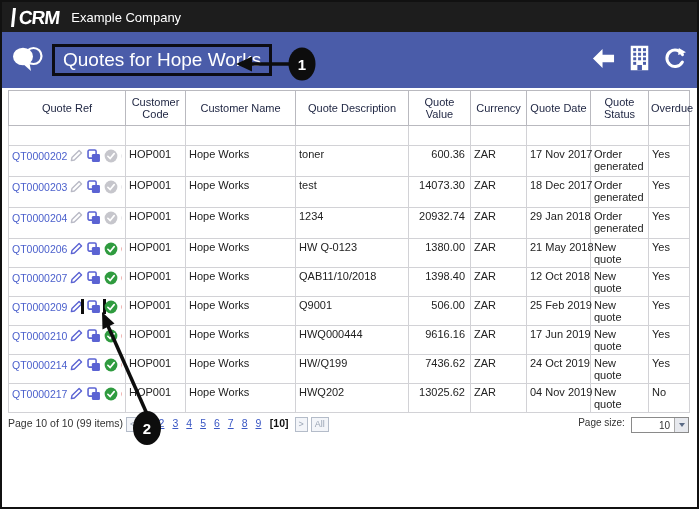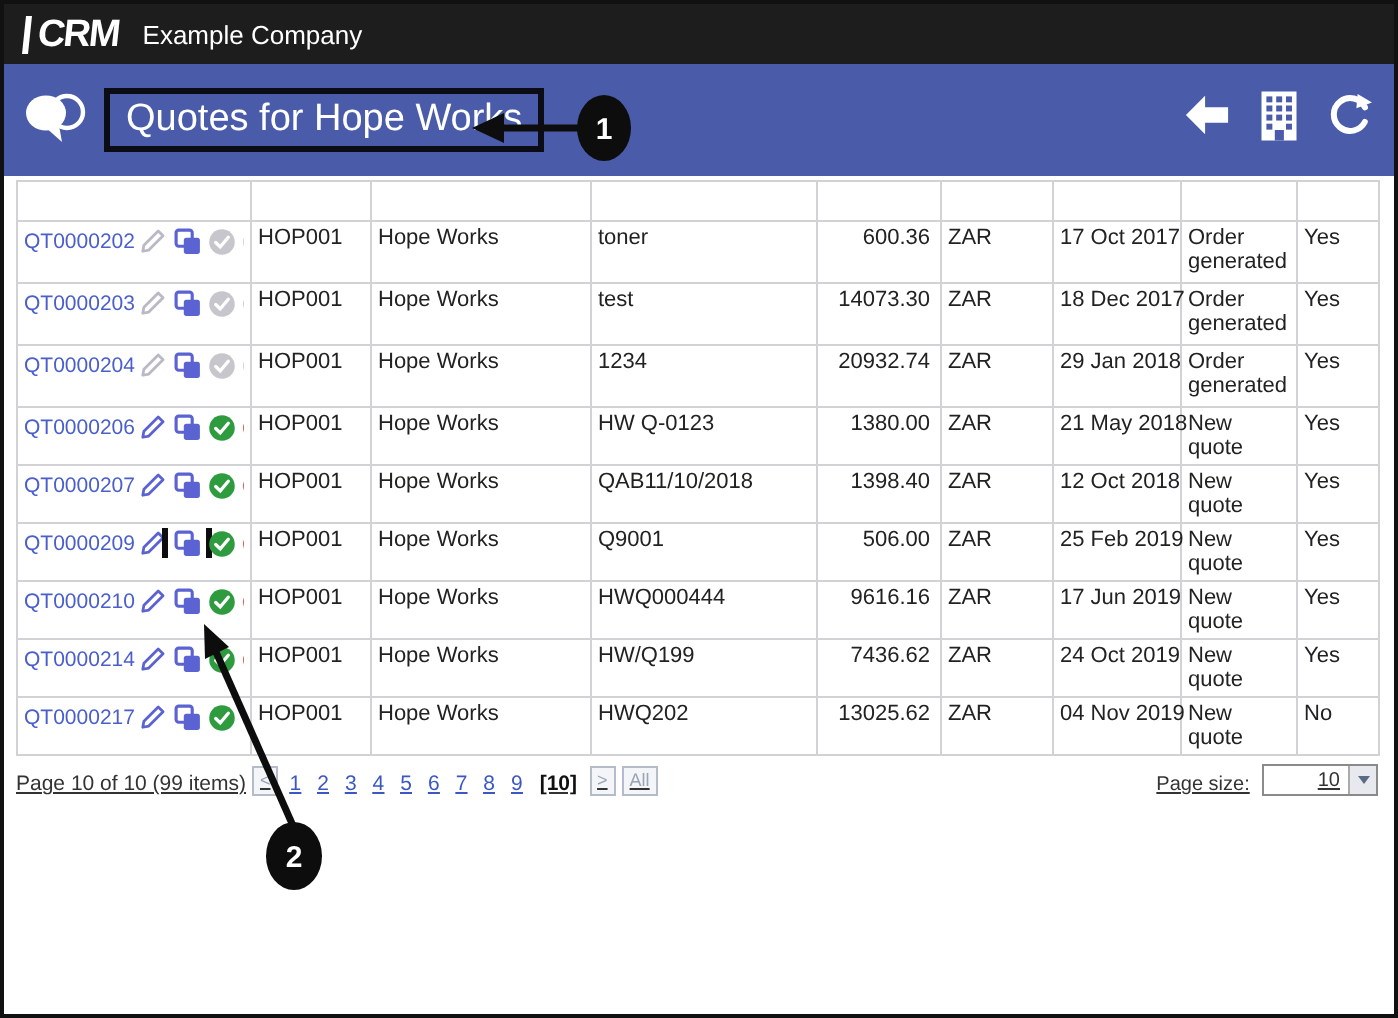--- a/index.html
+++ b/index.html
@@ -37,21 +37,21 @@
   .pencil { color:#5b63d3; }
   .copywrap { color:#5b63d3; }
   .check { color:#2f9b3f; }
   .cross { color:#d22f27; }
   tr.disabled-row .pencil { color:#b9bac6; }
   tr.disabled-row .check, tr.disabled-row .cross { color:#c6c6cc; }
   .copywrap.boxed { outline:3px solid #0d0d0d; outline-offset:2px; }
   .nowrap { white-space:nowrap; }
 
   
-  .pager { width:681px; margin:4px 0 0 6px; display:flex; align-items:flex-end; font-size:10.5px; color:#333; gap:3px;text-decoration:underline; }
+  .pager { width:681px; margin:4px 0 0 6px; display:flex; align-items:flex-start; font-size:10.5px; color:#333; gap:3px; }
   .pbtn { border:1px solid #b4bcc9; background:#f3f5f9; color:#9aa4b4; font-size:9px; padding:1px 3px; min-width:13px; text-align:center; line-height:11px; }
   .plink { color:#3a57c4; text-decoration:underline; margin:0 2.5px; cursor:pointer; }
   .pcur { font-weight:bold; color:#111; margin:0 3px; }
   .spacer { flex:1; }
   .psizelabel { font-size:10px; color:#333; }
   .psel { display:inline-flex; align-items:center; border:1px solid #8a8a8a; background:#fff; height:16px; margin-left:3px; cursor:pointer; }
   .psel-val { font-size:10px; padding:0 4px; min-width:18px; text-align:right;margin-left:23px; }
   .psel-btn { width:14px; height:14px; background:#e7e9ee; border-left:1px solid #aaa; display:flex; align-items:center; justify-content:center; }
   .psel-btn::after { content:""; border-left:3.5px solid transparent; border-right:3.5px solid transparent; border-top:4px solid #5a6a85; }
 
@@ -118,20 +118,31 @@
         <col style="width:60px">
         <col style="width:110px">
         <col style="width:113px">
         <col style="width:62px">
         <col style="width:56px">
         <col style="width:64px">
         <col style="width:58px">
         <col style="width:41px">
     </colgroup>
     <thead>
+      <tr>
+        <th>Quote Ref</th>
+        <th>Customer Code</th>
+        <th>Customer Name</th>
+        <th>Quote Description</th>
+        <th>Quote Value</th>
+        <th>Currency</th>
+        <th>Quote Date</th>
+        <th>Quote Status</th>
+        <th>Overdue</th>
+      </tr>
       <tr class="filter">
         <td><input style=""></td>
         <td><input style=""></td>
         <td><input style=""></td>
         <td><input style=""></td>
         <td><input style=""></td>
         <td><input style=""></td>
         <td><input style=""></td>
         <td><input style=""></td>
         <td><input style=""></td>
@@ -165,21 +176,21 @@
                   <path d="M5.2 5.2 L10.8 10.8 M10.8 5.2 L5.2 10.8" stroke="#fff" stroke-width="1.9" stroke-linecap="round"></path>
                 </svg>
           </span>
         </span>
       </td>
       <td>HOP001</td>
       <td>Hope Works</td>
       <td>toner</td>
       <td class="num">600.36</td>
       <td>ZAR</td>
-      <td class="nowrap">17 Oct 2017</td>
+      <td class="nowrap">17 Nov 2017</td>
       <td>Order generated</td>
       <td>Yes</td>
     </tr>
         <tr class="tall disabled-row">
       <td>
         <span class="refcell">
           <a class="ref-link">QT0000203</a>
           <span class="ic pencil">
             <svg width="13" height="13" viewBox="0 0 16 16">
                   <path d="M11.2 1.8 L14.2 4.8 L5.4 13.6 L1.7 14.3 L2.4 10.6 Z" fill="none" stroke="currentColor" stroke-width="1.7" stroke-linejoin="round"></path>

